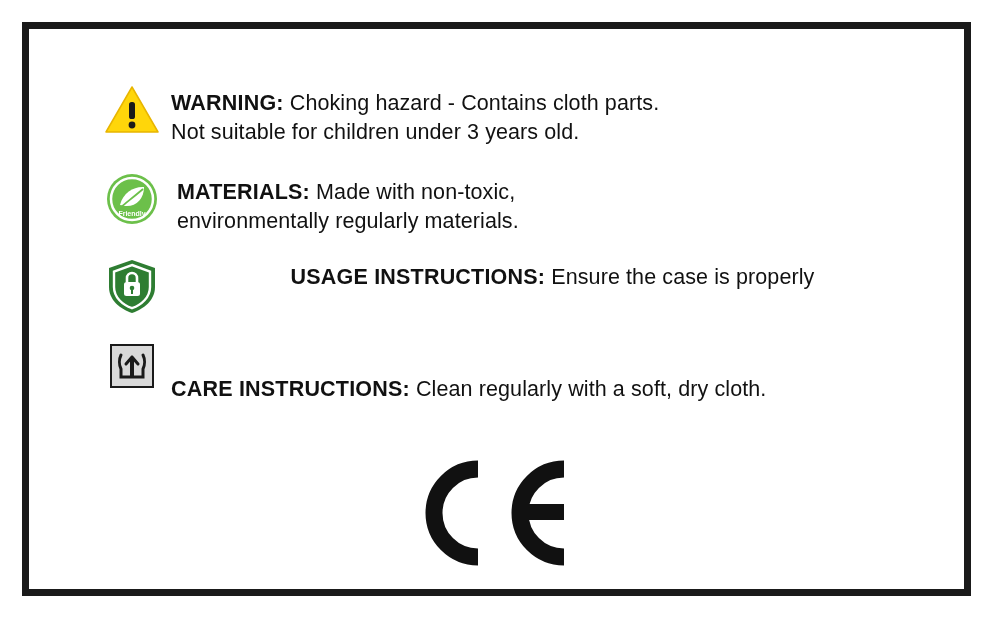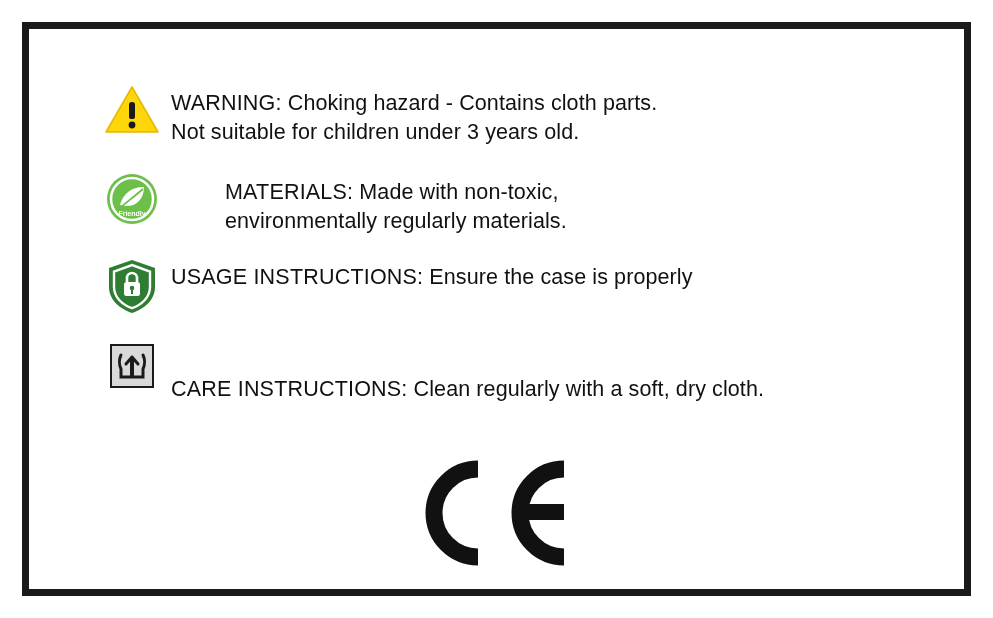--- a/index.html
+++ b/index.html
@@ -37,21 +37,21 @@
     left: 74px;
     top: 52px;
     right: 30px;
   }
 
   .notice-row {
     display: flex;
     align-items: flex-start;
     margin-bottom: 24px;
   }
-  .notice-row.row-materials { margin-bottom: 22px; gap: 48px; }
+  .notice-row.row-materials { margin-bottom: 22px; }
   .notice-row.row-usage { margin-bottom: 22px; }
   .notice-row.row-care { margin-bottom: 0; }
 
   .notice-icon {
     flex: 0 0 auto;
     width: 58px;
     height: 58px;
     display: flex;
     align-items: center;
     justify-content: center;
@@ -60,25 +60,25 @@
 
   .notice-text {
     flex: 1 1 auto;
     font-size: 21.5px;
     line-height: 1.33;
     color: #111111;
     letter-spacing: 0.1px;
     padding-top: 8px;
   }
   .row-materials .notice-text { padding-left: 6px; }
-  .row-usage .notice-text { padding-top: 6px; }
+  .row-usage .notice-text { padding-top: 6px; text-align: center; }
   .row-care .notice-text { padding-top: 6px; margin-top: 32px; }
 
   .notice-heading {
-    font-weight: normal;
+    font-weight: bold;
     letter-spacing: 0.2px;
   }
 
   .ce-mark-wrap {
     position: absolute;
     left: 0;
     right: 0;
     bottom: 18px;
     display: flex;
     align-items: center;

